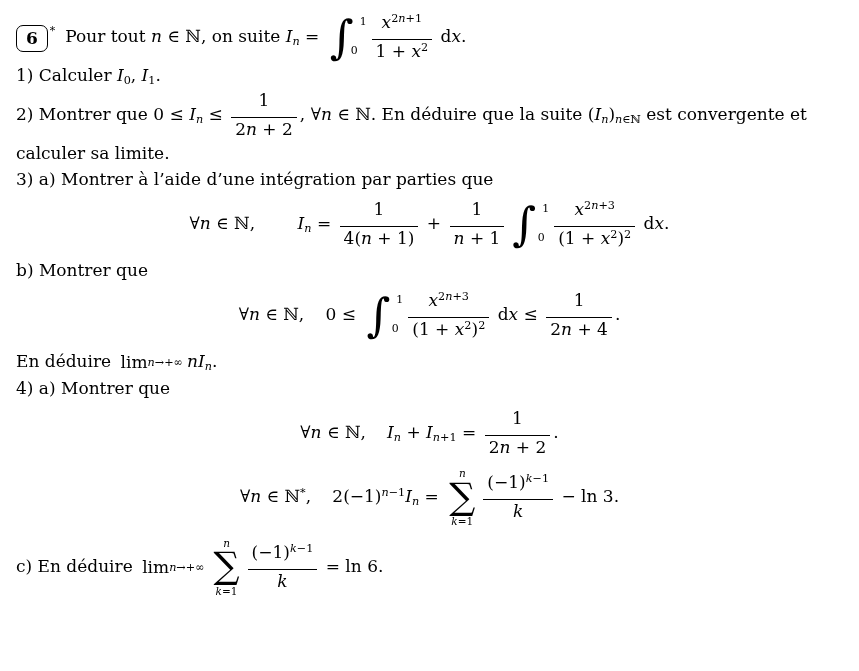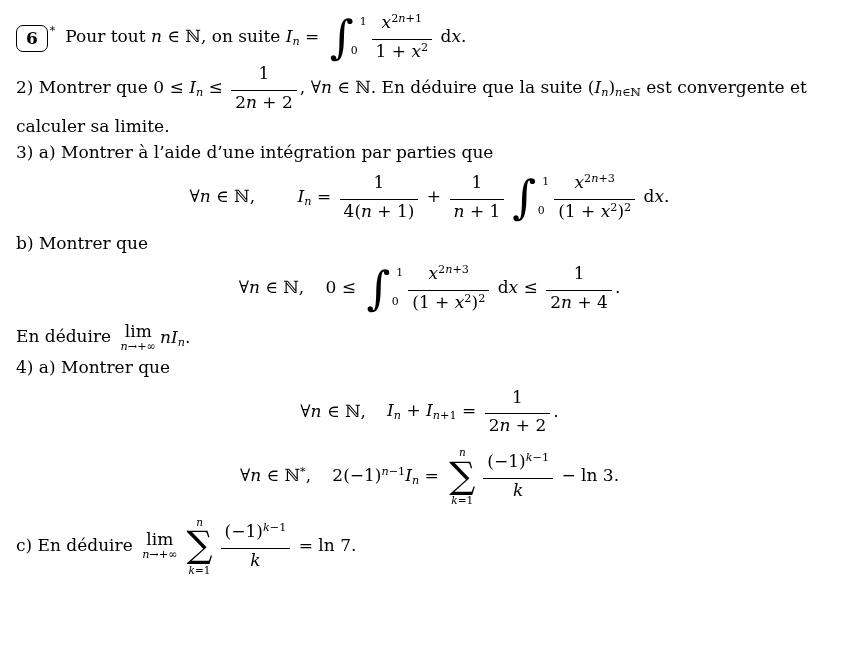--- a/index.html
+++ b/index.html
@@ -38,21 +38,21 @@
   .int-upper { margin-left: 6px; }
   .int-lower { margin-left: -3px; }
 
   
   .sum { display: inline-flex; flex-direction: column; align-items: center; vertical-align: middle; margin: 0 5px; line-height: 1; }
   .sum-above { font-size: 62%; margin-bottom: 1px; }
   .sum-sigma { font-size: 215%; line-height: 0.95; }
   .sum-below { font-size: 62%; margin-top: 2px; }
 
   
-  .lim { display: inline-flex; flex-direction: column; align-items: center; vertical-align: middle; margin: 0 4px; line-height: 1.05; }
+  .lim { display: inline-flex; flex-direction: row; align-items: center; vertical-align: middle; margin: 0 4px; line-height: 1.05; }
   .lim-word { line-height: 1; }
   .lim-under { font-size: 66%; margin-top: 1px; }
 
   
   .badge { display: inline-block; border: 1.6px solid #000; border-radius: 7px; padding: 1px 9px 2px 9px; font-weight: bold; vertical-align: -2px; }
   .badge-star { font-size: 64%; vertical-align: 0.65em; margin: 0 10px 0 2px; }
 
   .gap-wide { display: inline-block; width: 2.5em; }
   .gap { display: inline-block; width: 1.25em; }
 </style>
@@ -64,20 +64,23 @@
   <div class="tline">
     <span class="badge"><span>6</span></span><span class="badge-star">*</span><span><span class="m-r">Pour tout </span><span class="m-i">n</span><span class="m-r"> ∈ ℕ, on suite </span><span class="m-i">I</span><span class="m-bi">n</span><span class="m-r"> = </span></span><span class="integral">
         <span class="int-sign">∫</span>
         <span class="int-bounds">
           <span class="int-upper">1</span>
           <span class="int-lower">0</span>
         </span>
       </span><span class="frac"><span class="num"><span class="m-i">x</span><span class="m-sr">2</span><span class="m-si">n</span><span class="m-sr">+1</span></span><span class="den"><span class="m-r">1 + </span><span class="m-i">x</span><span class="m-sr">2</span></span></span><span><span class="m-r"> d</span><span class="m-i">x</span><span class="m-r">.</span></span>
   </div>
 
+  <div class="tline">
+    <span><span class="m-r">1) Calculer </span><span class="m-i">I</span><span class="m-br">0</span><span class="m-r">, </span><span class="m-i">I</span><span class="m-br">1</span><span class="m-r">.</span></span>
+  </div>
 
   <div class="tline">
     <span><span class="m-r">2) Montrer que 0 ≤ </span><span class="m-i">I</span><span class="m-bi">n</span><span class="m-r"> ≤ </span></span><span class="frac"><span class="num"><span class="m-r">1</span></span><span class="den"><span class="m-r">2</span><span class="m-i">n</span><span class="m-r"> + 2</span></span></span><span><span class="m-r">, ∀</span><span class="m-i">n</span><span class="m-r"> ∈ ℕ. En déduire que la suite (</span><span class="m-i">I</span><span class="m-bi">n</span><span class="m-r">)</span><span class="m-bi">n</span><span class="m-br">∈ℕ</span><span class="m-r"> est convergente et</span></span>
   </div>
   <div class="tline">
     <span><span class="m-r">calculer sa limite.</span></span>
   </div>
 
   <div class="tline">
     <span><span class="m-r">3) a) Montrer à l’aide d’une intégration par parties que</span></span>
@@ -132,16 +135,16 @@
   </div>
 
   <div class="tline">
     <span><span class="m-r">c) En déduire </span></span><span class="lim">
         <span class="lim-word">lim</span>
         <span class="lim-under"><span class="m-i">n</span><span class="m-r">→+∞</span></span>
       </span><span class="sum">
         <span class="sum-above"><span class="m-i">n</span></span>
         <span class="sum-sigma">∑</span>
         <span class="sum-below"><span class="m-i">k</span><span class="m-r">=1</span></span>
-      </span><span class="frac"><span class="num"><span class="m-r">(−1)</span><span class="m-si">k</span><span class="m-sr">−1</span></span><span class="den"><span class="m-i">k</span></span></span><span><span class="m-r"> = ln 7.</span></span>
+      </span><span class="frac"><span class="num"><span class="m-r">(−1)</span><span class="m-si">k</span><span class="m-sr">−1</span></span><span class="den"><span class="m-i">k</span></span></span><span><span class="m-r"> = ln 6.</span></span>
   </div>
 
 </div>
 
 </body></html>

